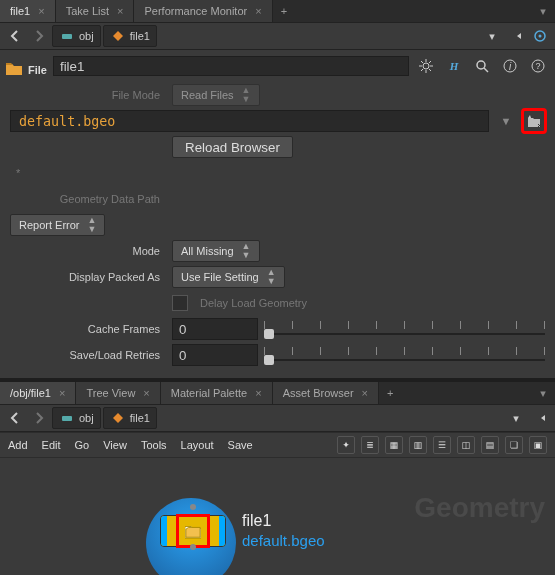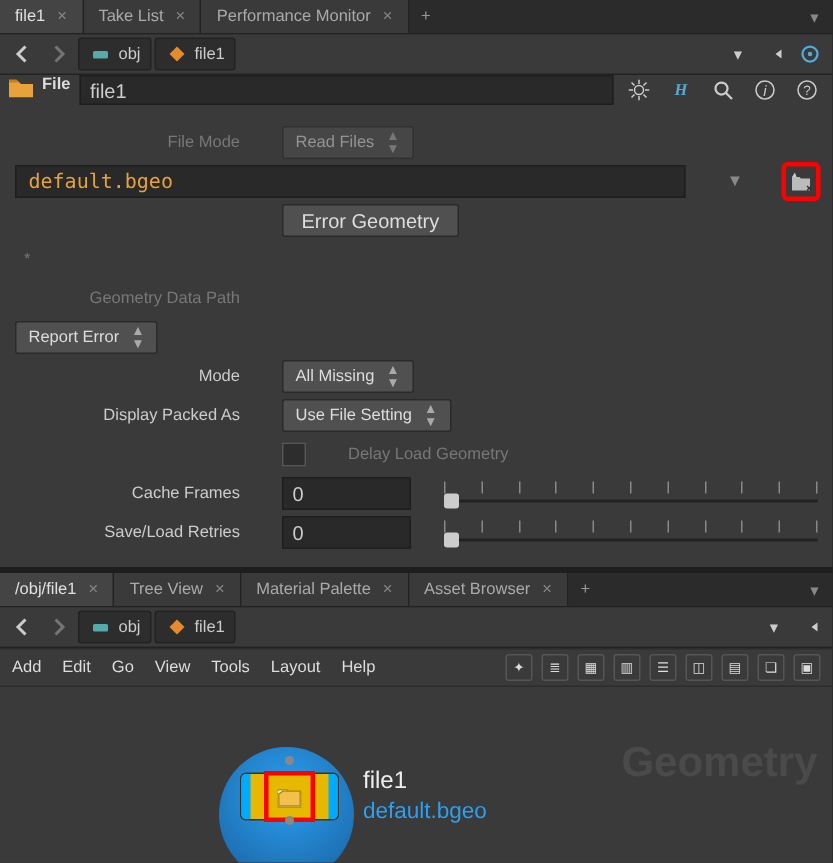--- a/index.html
+++ b/index.html
@@ -8,25 +8,25 @@
 .tab{display:flex;align-items:center;gap:4px;padding:0 10px;height:22px;background:#3a3a3a;color:#aaa;border-right:1px solid #222}
 .tab.active{background:#444;color:#e0e0e0}
 .tab .close{color:#888;margin-left:4px}
 .tabplus{padding:0 8px;color:#999}
 .tabend{margin-left:auto;display:flex;gap:4px;padding-right:4px;align-items:center;color:#888}
 .toolbar{display:flex;align-items:center;height:26px;background:#3a3a3a;border-bottom:1px solid #222;padding:0 4px;gap:2px}
 .tbtn{width:22px;height:20px;display:flex;align-items:center;justify-content:center;color:#ccc;border-radius:2px}
 .path-pill{display:flex;align-items:center;height:20px;background:#2d2d2d;border:1px solid #222;border-radius:2px;padding:0 6px;gap:4px;color:#ccc}
 .path-pill .seg{color:#ccc}
 .toolbar .spacer{flex:1}
-.fileheader{display:flex;align-items:flex-start;height:26px;background:#3a3a3a;padding:0 6px;gap:6px}
+.fileheader{display:flex;align-items:flex-end;height:26px;background:#3a3a3a;padding:0 6px;gap:6px}
 .fileheader .name-input{flex:1;height:18px;background:#292929;border:1px solid #1e1e1e;color:#ccc;padding:0 6px}
 .ico{display:inline-flex;width:16px;height:16px;align-items:center;justify-content:center}
 .params{background:#3a3a3a;padding:6px 10px 10px 10px}
-.row{display:flex;align-items:center;height:26px;gap:22px}
+.row{display:flex;align-items:center;height:26px;gap:6px}
 .lbl{width:150px;text-align:right;color:#ccc;padding-right:6px}
 .lbl.dim{color:#777}
 .select{display:flex;align-items:center;height:20px;background:#505050;border:1px solid #2a2a2a;border-radius:2px;padding:0 8px;color:#ddd;gap:8px}
 .select .caret{color:#aaa;font-size:9px;line-height:1}
 .txt{flex:1;height:20px;background:#292929;border:1px solid #1e1e1e;color:#e8a23a;padding:0 8px}
 .txt.mono{font-family:Consolas,monospace}
 .btn{height:22px;background:#505050;border:1px solid #2a2a2a;color:#ddd;padding:0 12px;border-radius:2px}
 .chk{width:14px;height:14px;background:#2d2d2d;border:1px solid #555;display:inline-block}
 .chklbl{color:#777;margin-left:6px}
 .numfield{width:72px;height:20px;background:#292929;border:1px solid #1e1e1e;color:#ccc;padding:0 6px}
@@ -174,21 +174,21 @@
         <svg width="14" height="14" viewBox="0 0 14 14">
             <path d="M1 4h5l1 1h6v8H1z" fill="#bbb"></path>
             <path d="M3 1l-2 3h3z" fill="#ccc"></path>
             <path d="M11 10l3 3M14 10l-3 3" stroke="#333"></path>
           </svg>
       </div>
     </div>
 
     <div class="row">
       <div class="lbl"></div>
-      <button class="btn">Error Geometry</button>
+      <button class="btn">Reload Browser</button>
     </div>
 
     <div class="row">
       <span style="color:#777;padding-left:6px">*</span>
     </div>
 
     <div class="row">
       <div class="lbl dim">Geometry Data Path</div>
     </div>
 
@@ -332,21 +332,21 @@
     </div>
   </div>
 
   <div class="menu2">
     <span>Add</span>
     <span>Edit</span>
     <span>Go</span>
     <span>View</span>
     <span>Tools</span>
     <span>Layout</span>
-    <span>Help</span>
+    <span>Save</span>
     <div class="icons">
       <span class="sicon">✦</span>
       <span class="sicon">≣</span>
       <span class="sicon">▦</span>
       <span class="sicon">▥</span>
       <span class="sicon">☰</span>
       <span class="sicon">◫</span>
       <span class="sicon">▤</span>
       <span class="sicon">❏</span>
       <span class="sicon">▣</span>

